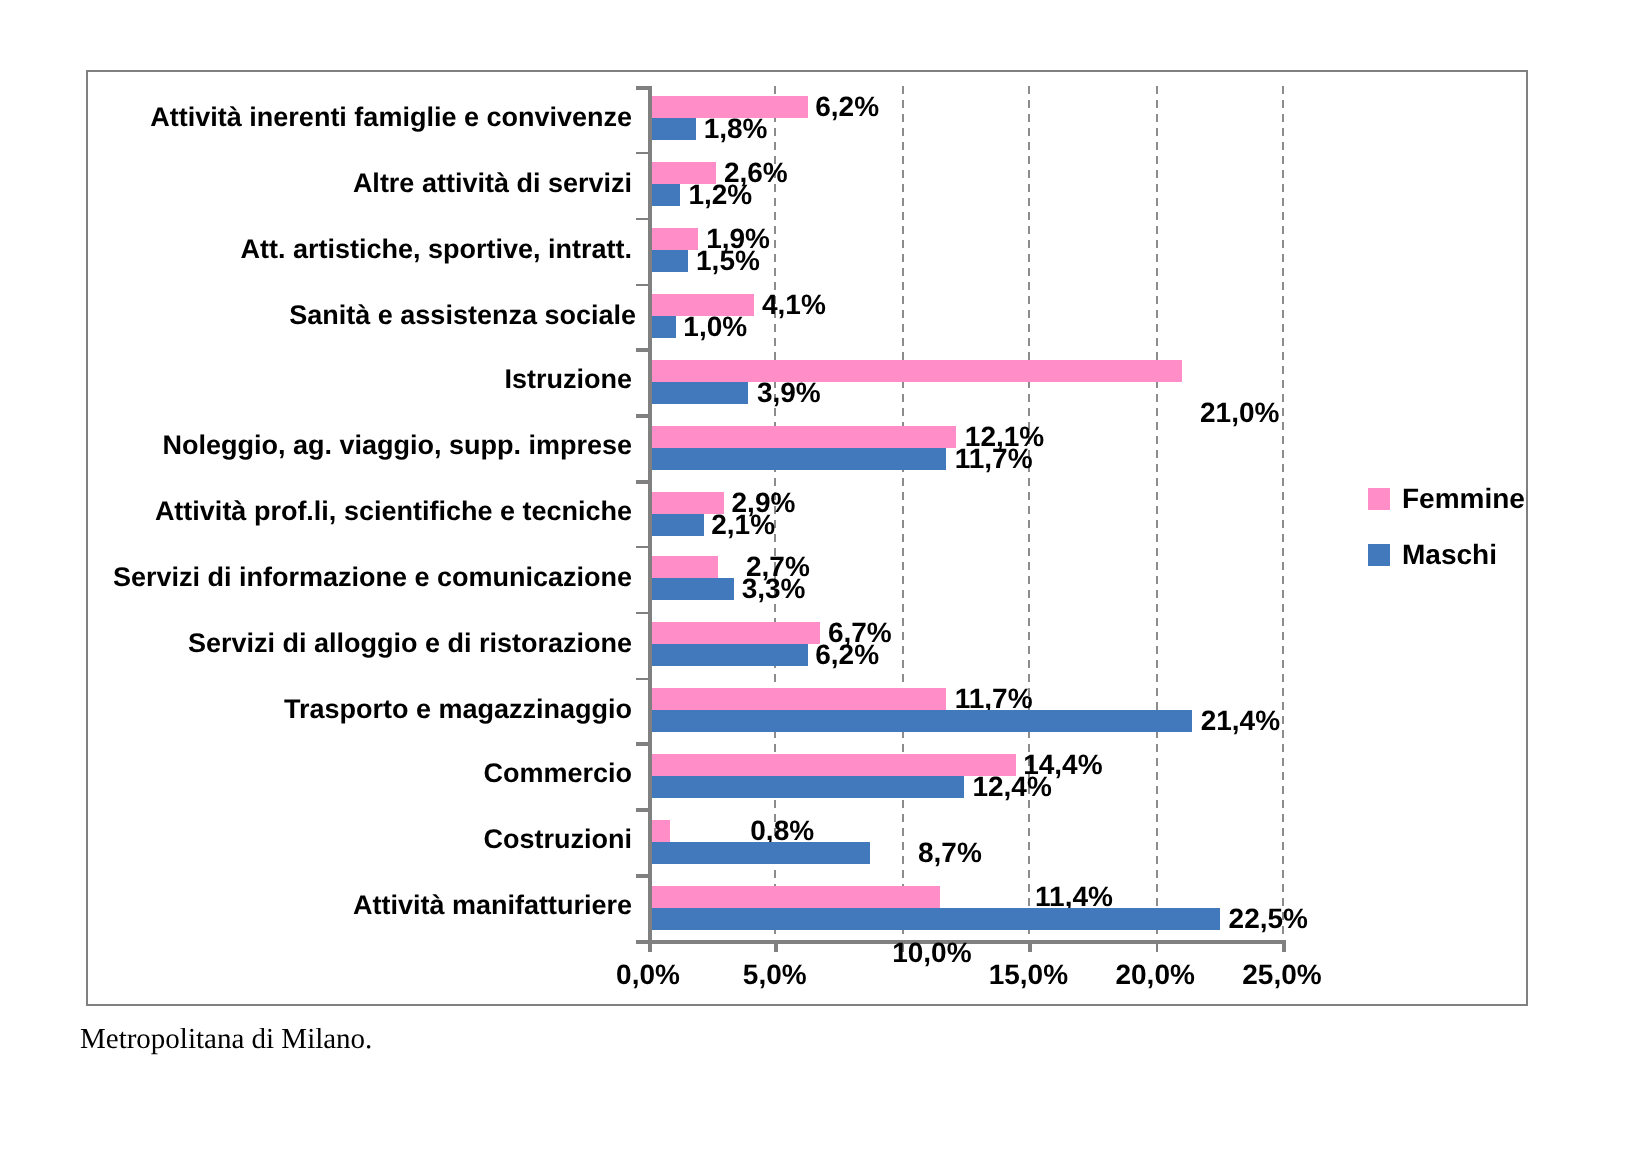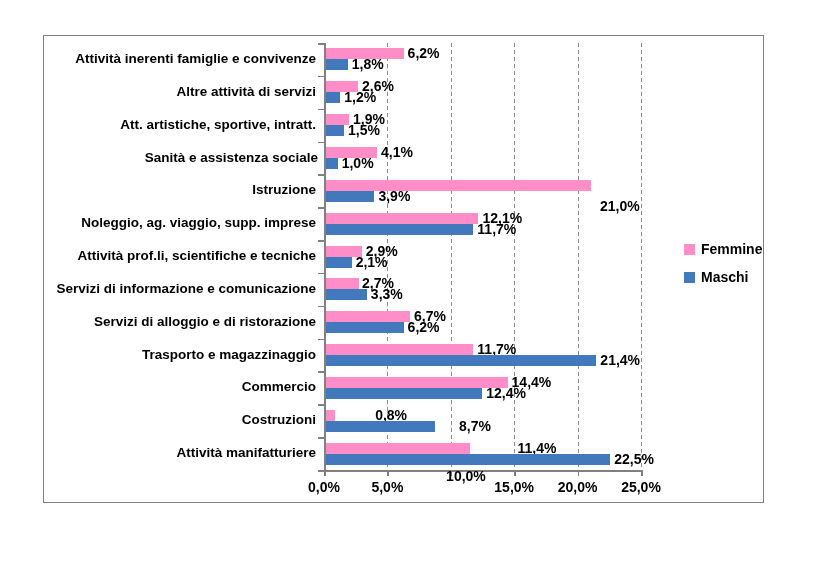--- a/index.html
+++ b/index.html
@@ -114,21 +114,21 @@
         <div class="bar-label" style="left: 433.356px; top: 187.654px;">11,7%</div>
         <div class="cat-label" style="right: 447px; top: 204.077px; height: 32.8462px; line-height: 32.8462px;">Attività prof.li, scientifiche e tecniche</div>
         <div class="cat-tick" style="left: 274px; top: 204.077px;"></div>
         <div class="bar" style="left: 281px; top: 209.5px; width: 36.772px; background: rgb(255, 141, 199);"></div>
         <div class="bar-label" style="left: 321.772px; top: 209.5px;">2,9%</div>
         <div class="bar" style="left: 281px; top: 220.5px; width: 26.628px; background: rgb(66, 121, 189);"></div>
         <div class="bar-label" style="left: 311.628px; top: 220.5px;">2,1%</div>
         <div class="cat-label" style="right: 447px; top: 236.923px; height: 32.8462px; line-height: 32.8462px;">Servizi di informazione e comunicazione</div>
         <div class="cat-tick" style="left: 274px; top: 236.923px;"></div>
         <div class="bar" style="left: 281px; top: 242.346px; width: 34.236px; background: rgb(255, 141, 199);"></div>
-        <div class="bar-label" style="left: 318px; top: 242.346px;">2,7%</div>
+        <div class="bar-label" style="left: 329px; top: 242.346px;">2,7%</div>
         <div class="bar" style="left: 281px; top: 253.346px; width: 41.844px; background: rgb(66, 121, 189);"></div>
         <div class="bar-label" style="left: 326.844px; top: 253.346px;">3,3%</div>
         <div class="cat-label" style="right: 447px; top: 269.769px; height: 32.8462px; line-height: 32.8462px;">Servizi di alloggio e di ristorazione</div>
         <div class="cat-tick" style="left: 274px; top: 269.769px;"></div>
         <div class="bar" style="left: 281px; top: 275.192px; width: 84.956px; background: rgb(255, 141, 199);"></div>
         <div class="bar-label" style="left: 369.956px; top: 275.192px;">6,7%</div>
         <div class="bar" style="left: 281px; top: 286.192px; width: 78.616px; background: rgb(66, 121, 189);"></div>
         <div class="bar-label" style="left: 363.616px; top: 286.192px;">6,2%</div>
         <div class="cat-label" style="right: 447px; top: 302.615px; height: 32.8462px; line-height: 32.8462px;">Trasporto e magazzinaggio</div>
         <div class="cat-tick" style="left: 274px; top: 302.615px;"></div>
@@ -175,14 +175,15 @@
           <span class="legend-swatch" style="background: rgb(255, 141, 199);"></span>
           <span class="legend-label">Femmine</span>
         </div>
         <div class="legend-item">
           <span class="legend-swatch" style="background: rgb(66, 121, 189);"></span>
           <span class="legend-label">Maschi</span>
         </div>
       </div>
   </div>
   <div class="caption">
+    <div>Metropolitana di Milano.</div>
   </div>
 </div>
 
 </body></html>

